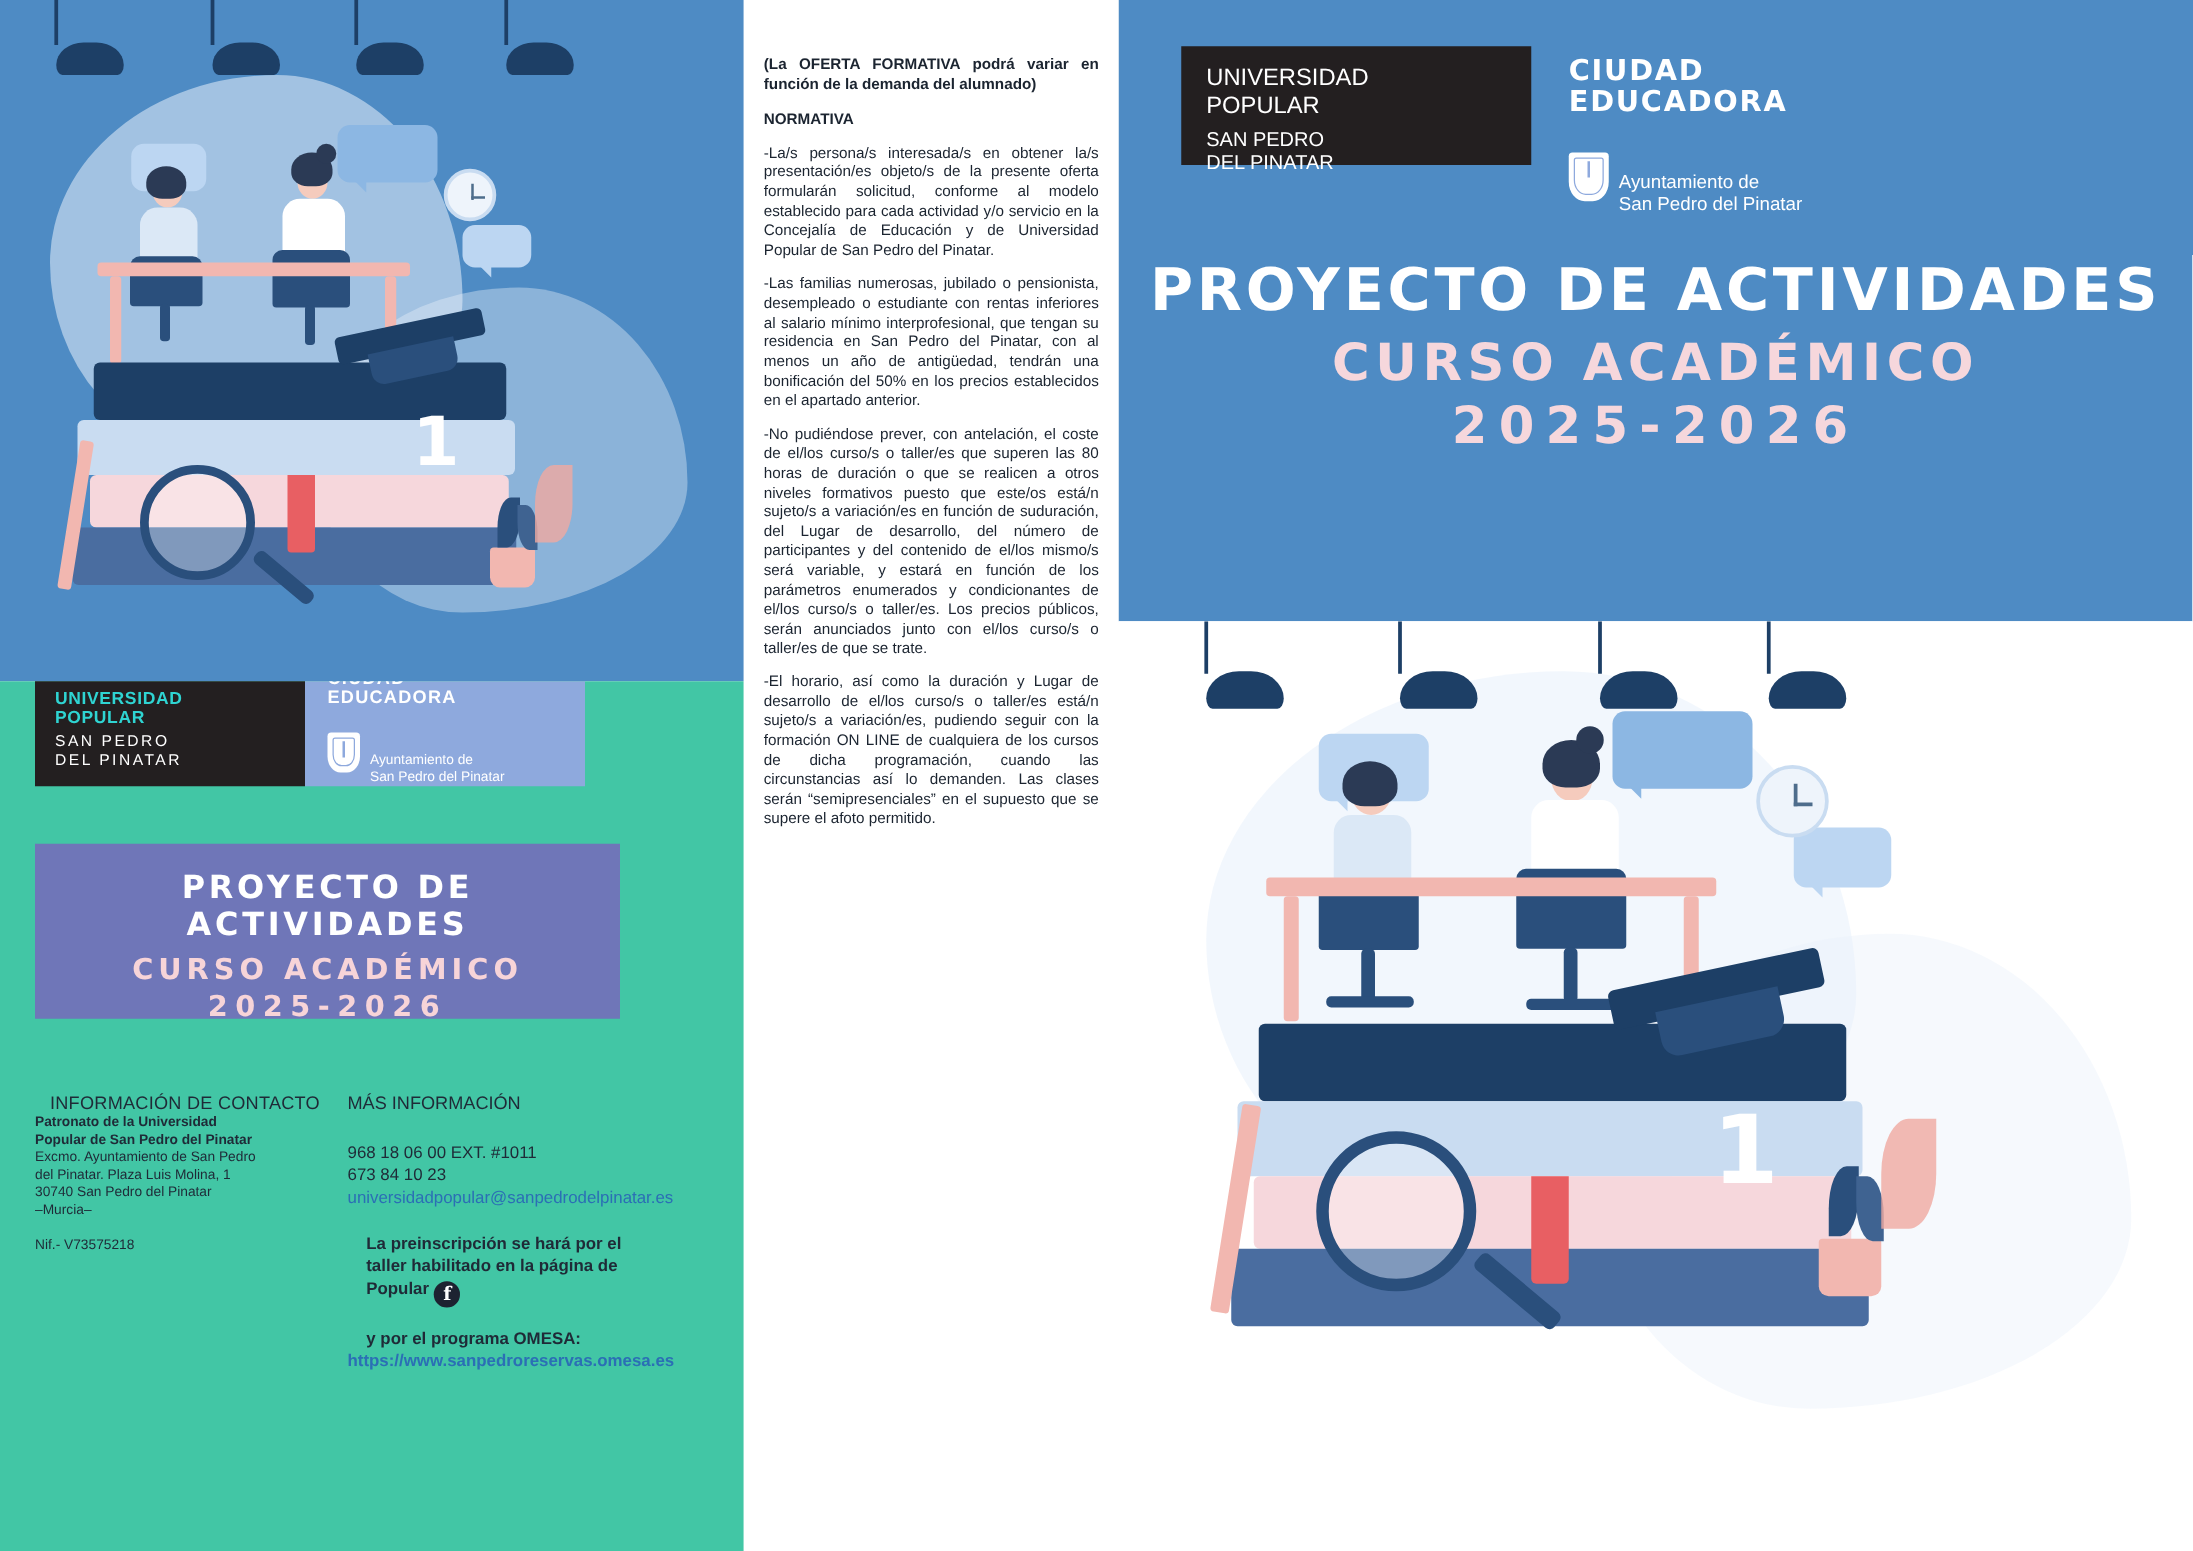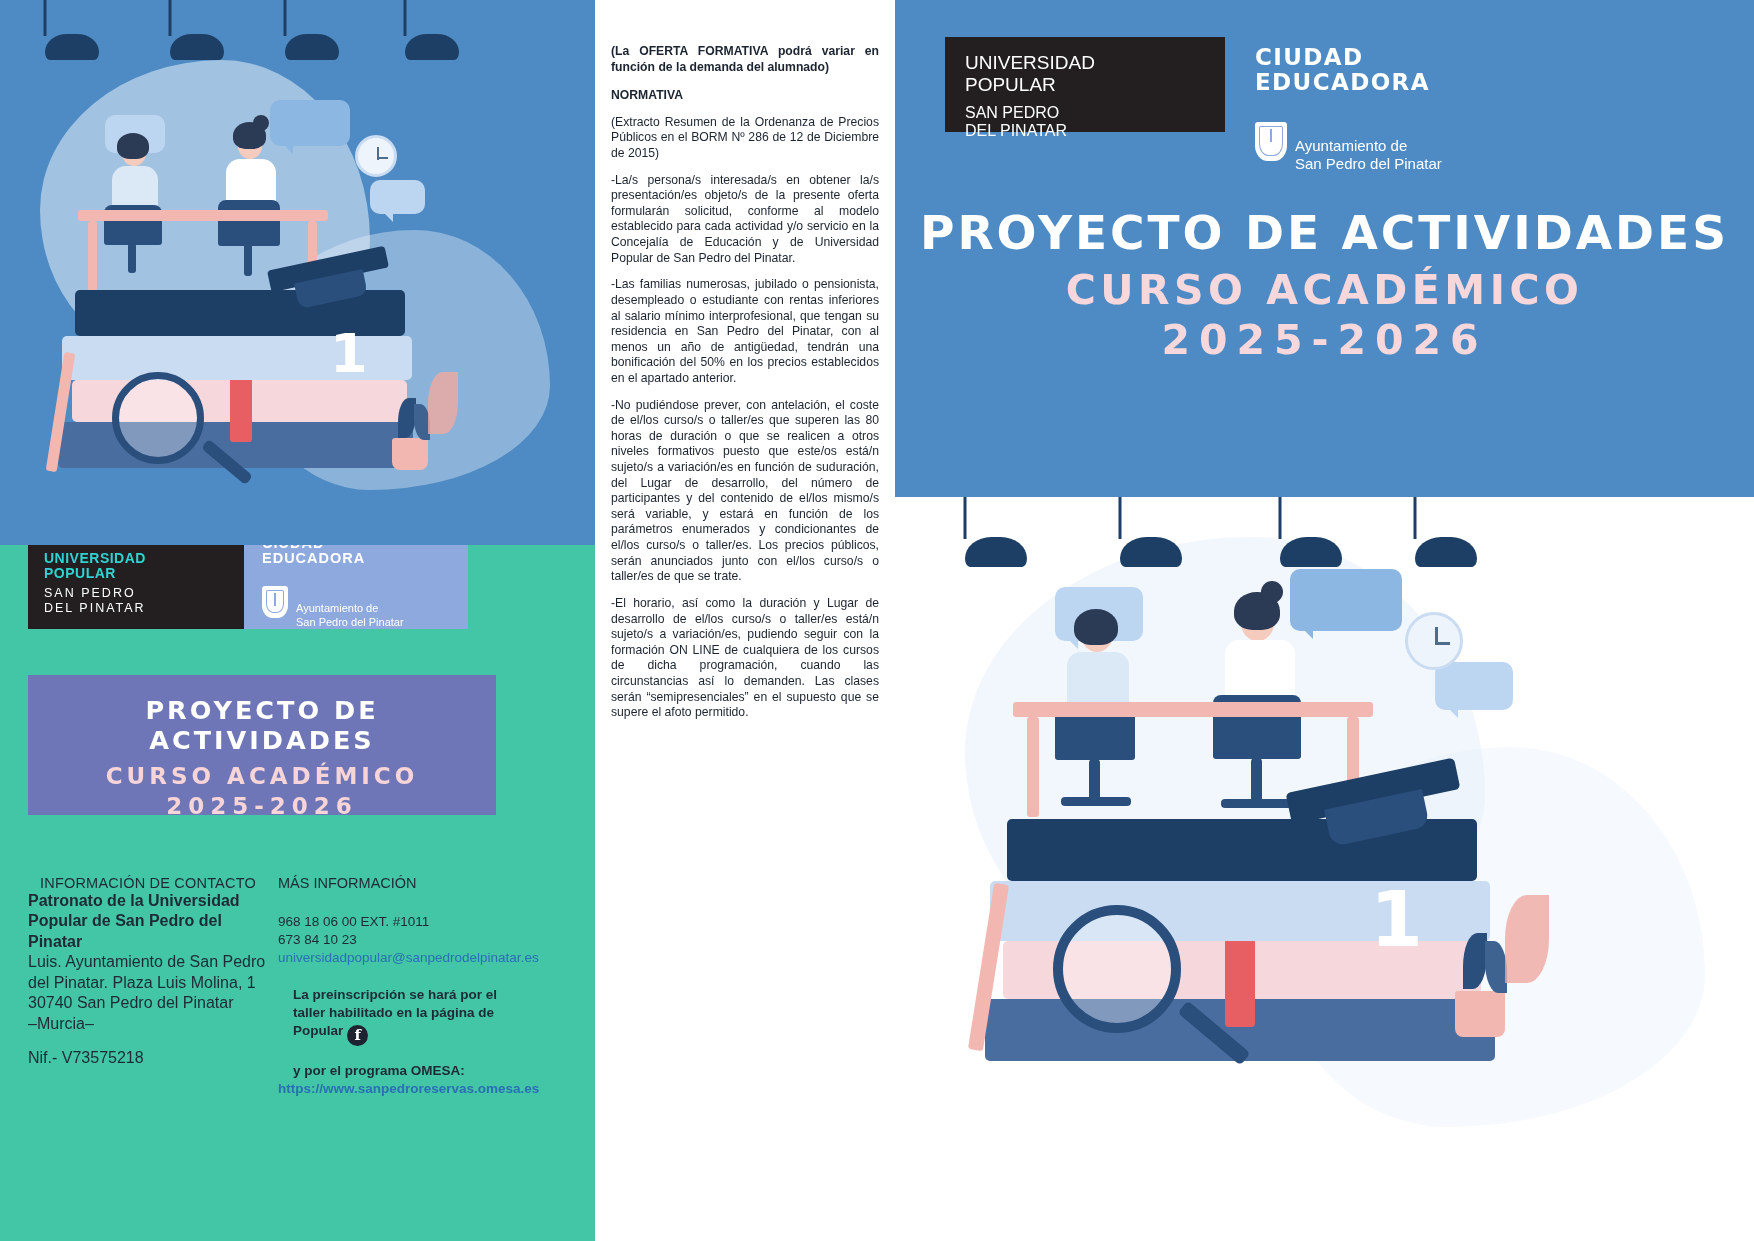--- a/index.html
+++ b/index.html
@@ -92,21 +92,21 @@
     font-family: "DejaVu Sans", sans-serif;
   }
   .t-line1 { font-weight: bold; letter-spacing: 3px; }
   .t-line2 { font-weight: bold; letter-spacing: 4px; color: #f7d4d8; }
   .t-line3 { font-weight: bold; letter-spacing: 6px; color: #f7d4d8; }
 
   
   .contact { position: absolute; color: #1f2a37; }
   .contact h4 { font-size: 14.5px; font-weight: normal; letter-spacing: .2px; margin-left: 12px; }
   .contact .b { font-weight: bold; }
-  .contact p { font-size: 16px; line-height: 1.28; }
+  .contact p { font-size: 11px; line-height: 1.28; }
   .more { position: absolute; color: #1f2a37; }
   .more h4 { font-size: 14.5px; font-weight: normal; }
   .more p { font-size: 13.5px; line-height: 1.35; }
   .mail { color: #2b6fb5; font-size: 12.5px; }
   .strong-line { font-weight: bold; font-size: 13.5px; line-height: 1.3; padding-left: 15px; }
   .fb {
     display: inline-block; width: 21px; height: 21px; border-radius: 50%;
     background: #1d2331; color: #fff; font-weight: bold; font-size: 15px;
     text-align: center; line-height: 21px; vertical-align: -5px; margin-left: 4px;
     font-family: "DejaVu Serif", serif;
@@ -323,21 +323,21 @@
       <div class="title-box" style="left:28px; top:130px; width:468px; height:140px; padding:20px 10px;">
         <div class="t-line1" style="font-size:25.5px;">PROYECTO DE ACTIVIDADES</div>
         <div class="t-line2" style="font-size:23px; margin-top:8px;">CURSO ACADÉMICO</div>
         <div class="t-line3" style="font-size:23px; margin-top:4px;">2025-2026</div>
       </div>
 
       <div class="contact" style="left:28px; top:330px; width:245px;">
         <h4>INFORMACIÓN DE CONTACTO</h4>
         <p class="b">Patronato de la Universidad</p>
         <p class="b">Popular de San Pedro del Pinatar</p>
-        <p>Luis. Ayuntamiento de San Pedro</p>
+        <p>Excmo. Ayuntamiento de San Pedro</p>
         <p>del Pinatar. Plaza Luis Molina, 1</p>
         <p>30740 San Pedro del Pinatar</p>
         <p>–Murcia–</p>
         <p style="margin-top:14px;">Nif.- V73575218</p>
       </div>
 
       <div class="more" style="left:278px; top:330px; width:250px;">
         <h4>MÁS INFORMACIÓN</h4>
         <p style="margin-top:22px;">968 18 06 00 EXT. #1011</p>
         <p>673 84 10 23</p>
@@ -350,21 +350,20 @@
         <p class="strong-line" style="margin-top:16px;">y por el programa OMESA:</p>
         <p class="url">https://www.sanpedroreservas.omesa.es</p>
       </div>
     </div>
   </div>
 
   <div class="mid-panel">
     <div class="mid-col">
       <p class="head">(La OFERTA FORMATIVA podrá variar en función de la demanda del alumnado)</p>
       <p class="bold">NORMATIVA</p>
-      <p>(Extracto Resumen de la Ordenanza de Precios Públicos en el BORM Nº 286 de 12 de Diciembre de 2015)</p>
       <p>-La/s persona/s interesada/s en obtener la/s presentación/es objeto/s de la presente oferta formularán solicitud, conforme al modelo establecido para cada actividad y/o servicio en la Concejalía de Educación y de Universidad Popular de San Pedro del Pinatar.</p>
       <p>-Las familias numerosas, jubilado o pensionista, desempleado o estudiante con rentas inferiores al salario mínimo interprofesional, que tengan su residencia en San Pedro del Pinatar, con al menos un año de antigüedad, tendrán una bonificación del 50%  en los precios establecidos en el apartado anterior.</p>
       <p>-No pudiéndose prever, con antelación, el coste de el/los curso/s o taller/es que superen las 80 horas de duración o que se realicen a otros niveles formativos puesto que este/os está/n sujeto/s a variación/es en función de suduración, del Lugar de desarrollo, del número de participantes y del contenido de el/los mismo/s será variable, y estará en función de los parámetros enumerados y condicionantes de el/los curso/s o taller/es. Los precios públicos, serán anunciados junto con el/los curso/s o taller/es de que se trate.</p>
       <p>-El horario, así como la duración y Lugar de desarrollo de el/los curso/s o taller/es está/n sujeto/s a variación/es, pudiendo seguir con la formación ON LINE de cualquiera de los cursos de dicha programación, cuando las circunstancias así lo demanden. Las clases serán “semipresenciales” en el supuesto que se supere el afoto permitido.</p>
     </div>
   </div>
 
   <div class="right-panel">
     <div class="cover-top">
       <div class="cover-logo-dark">

